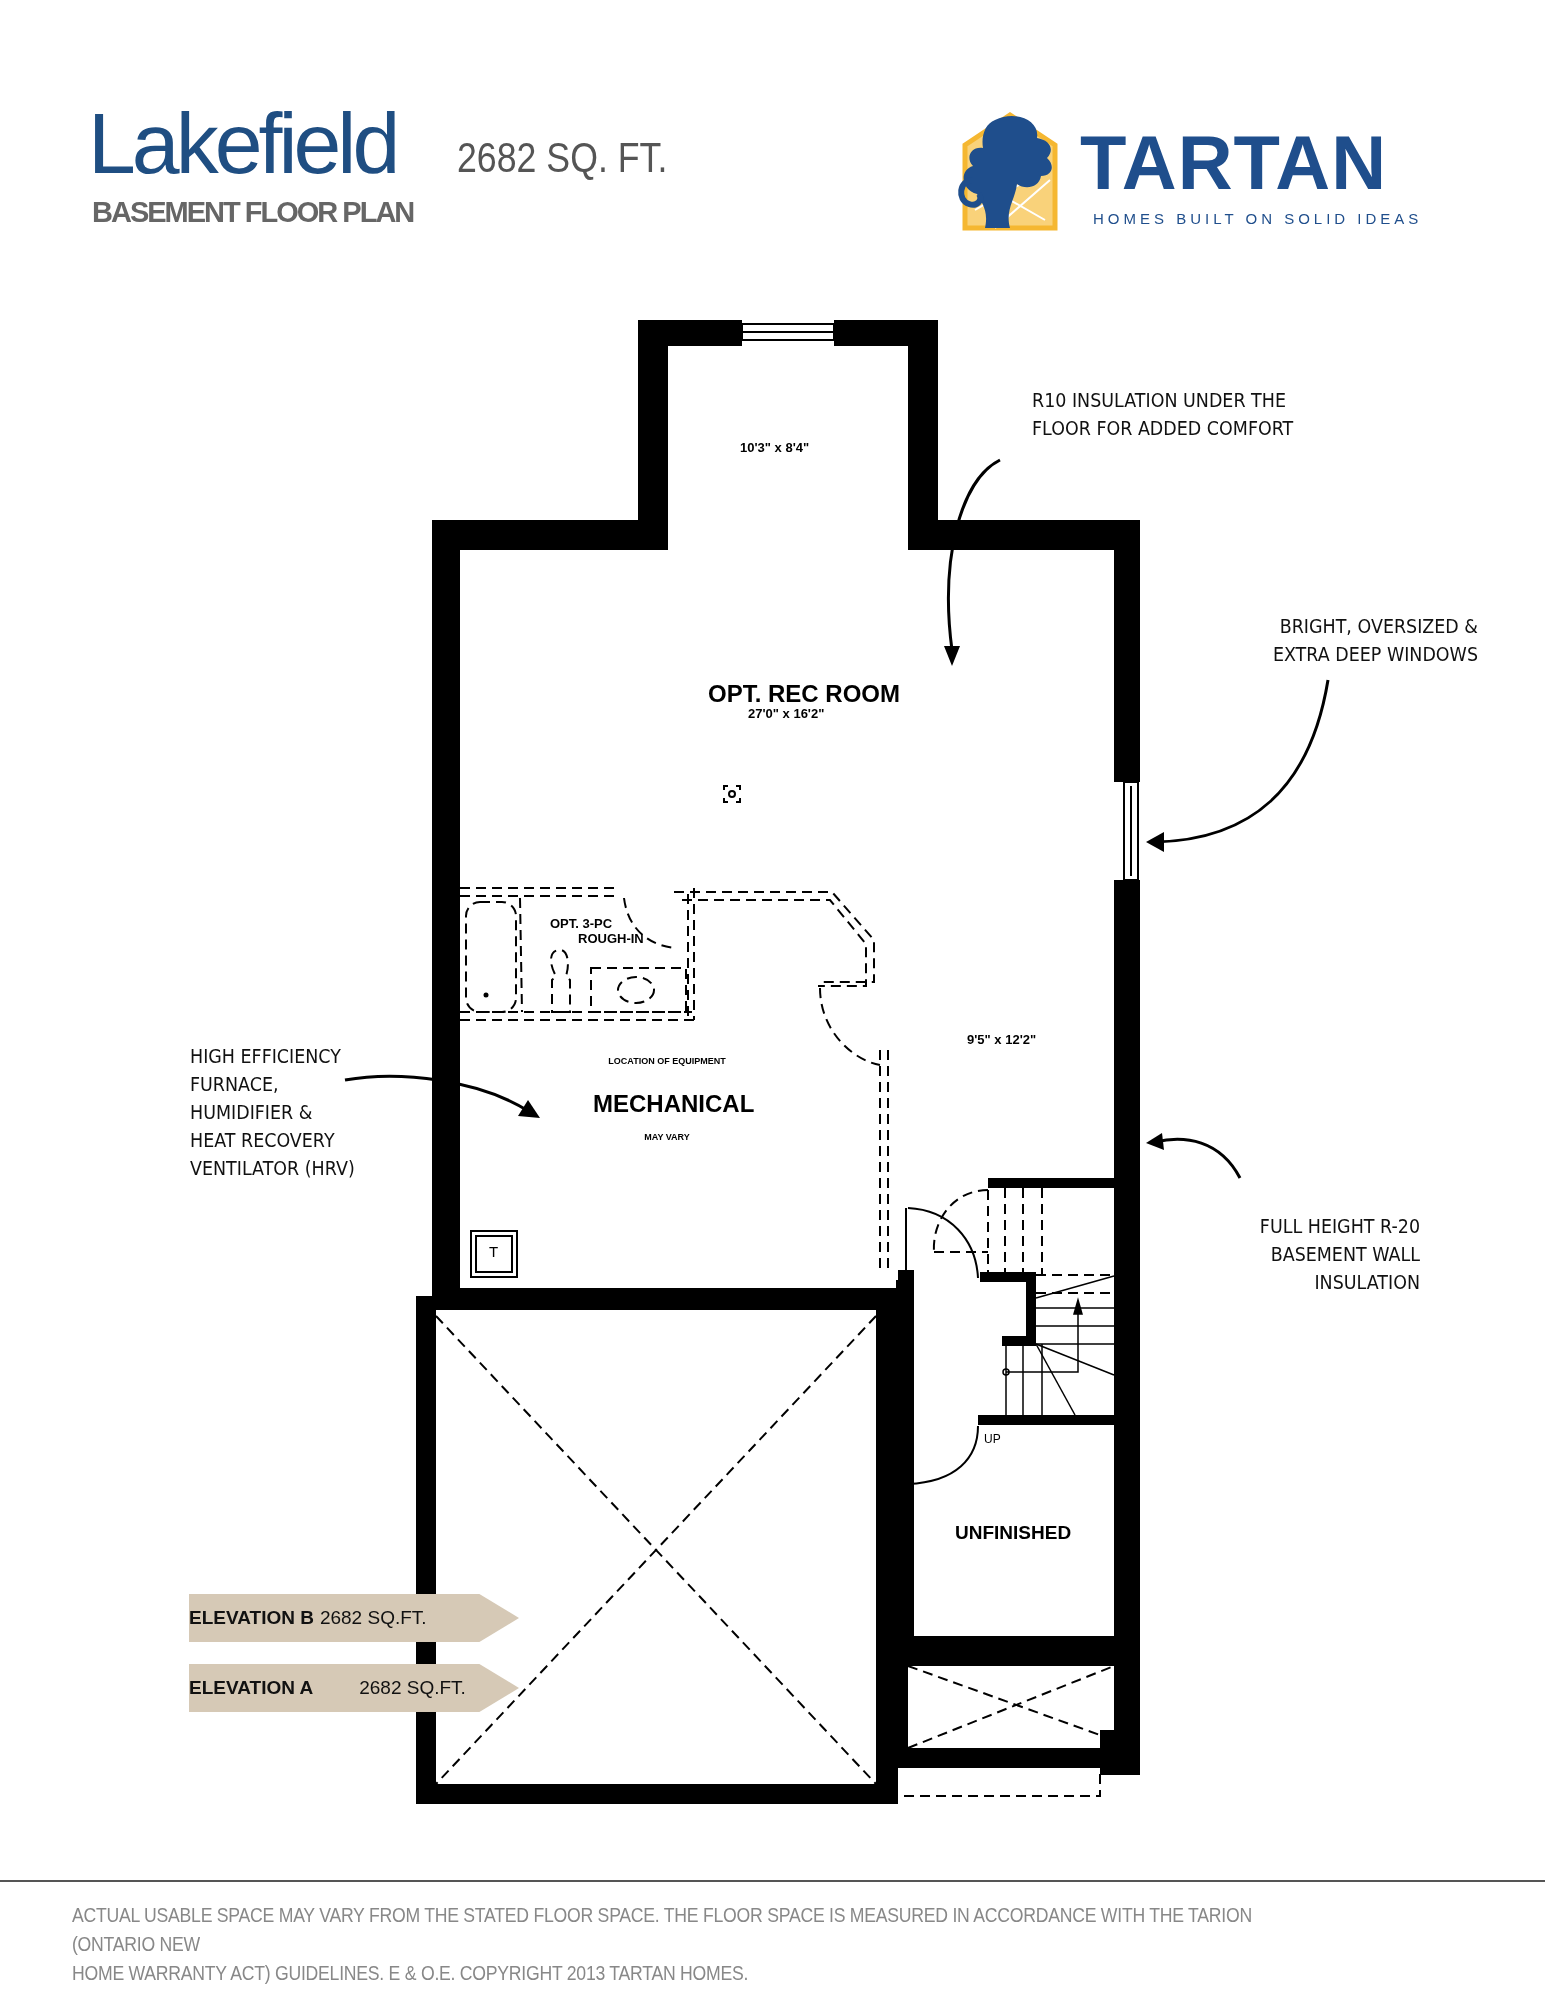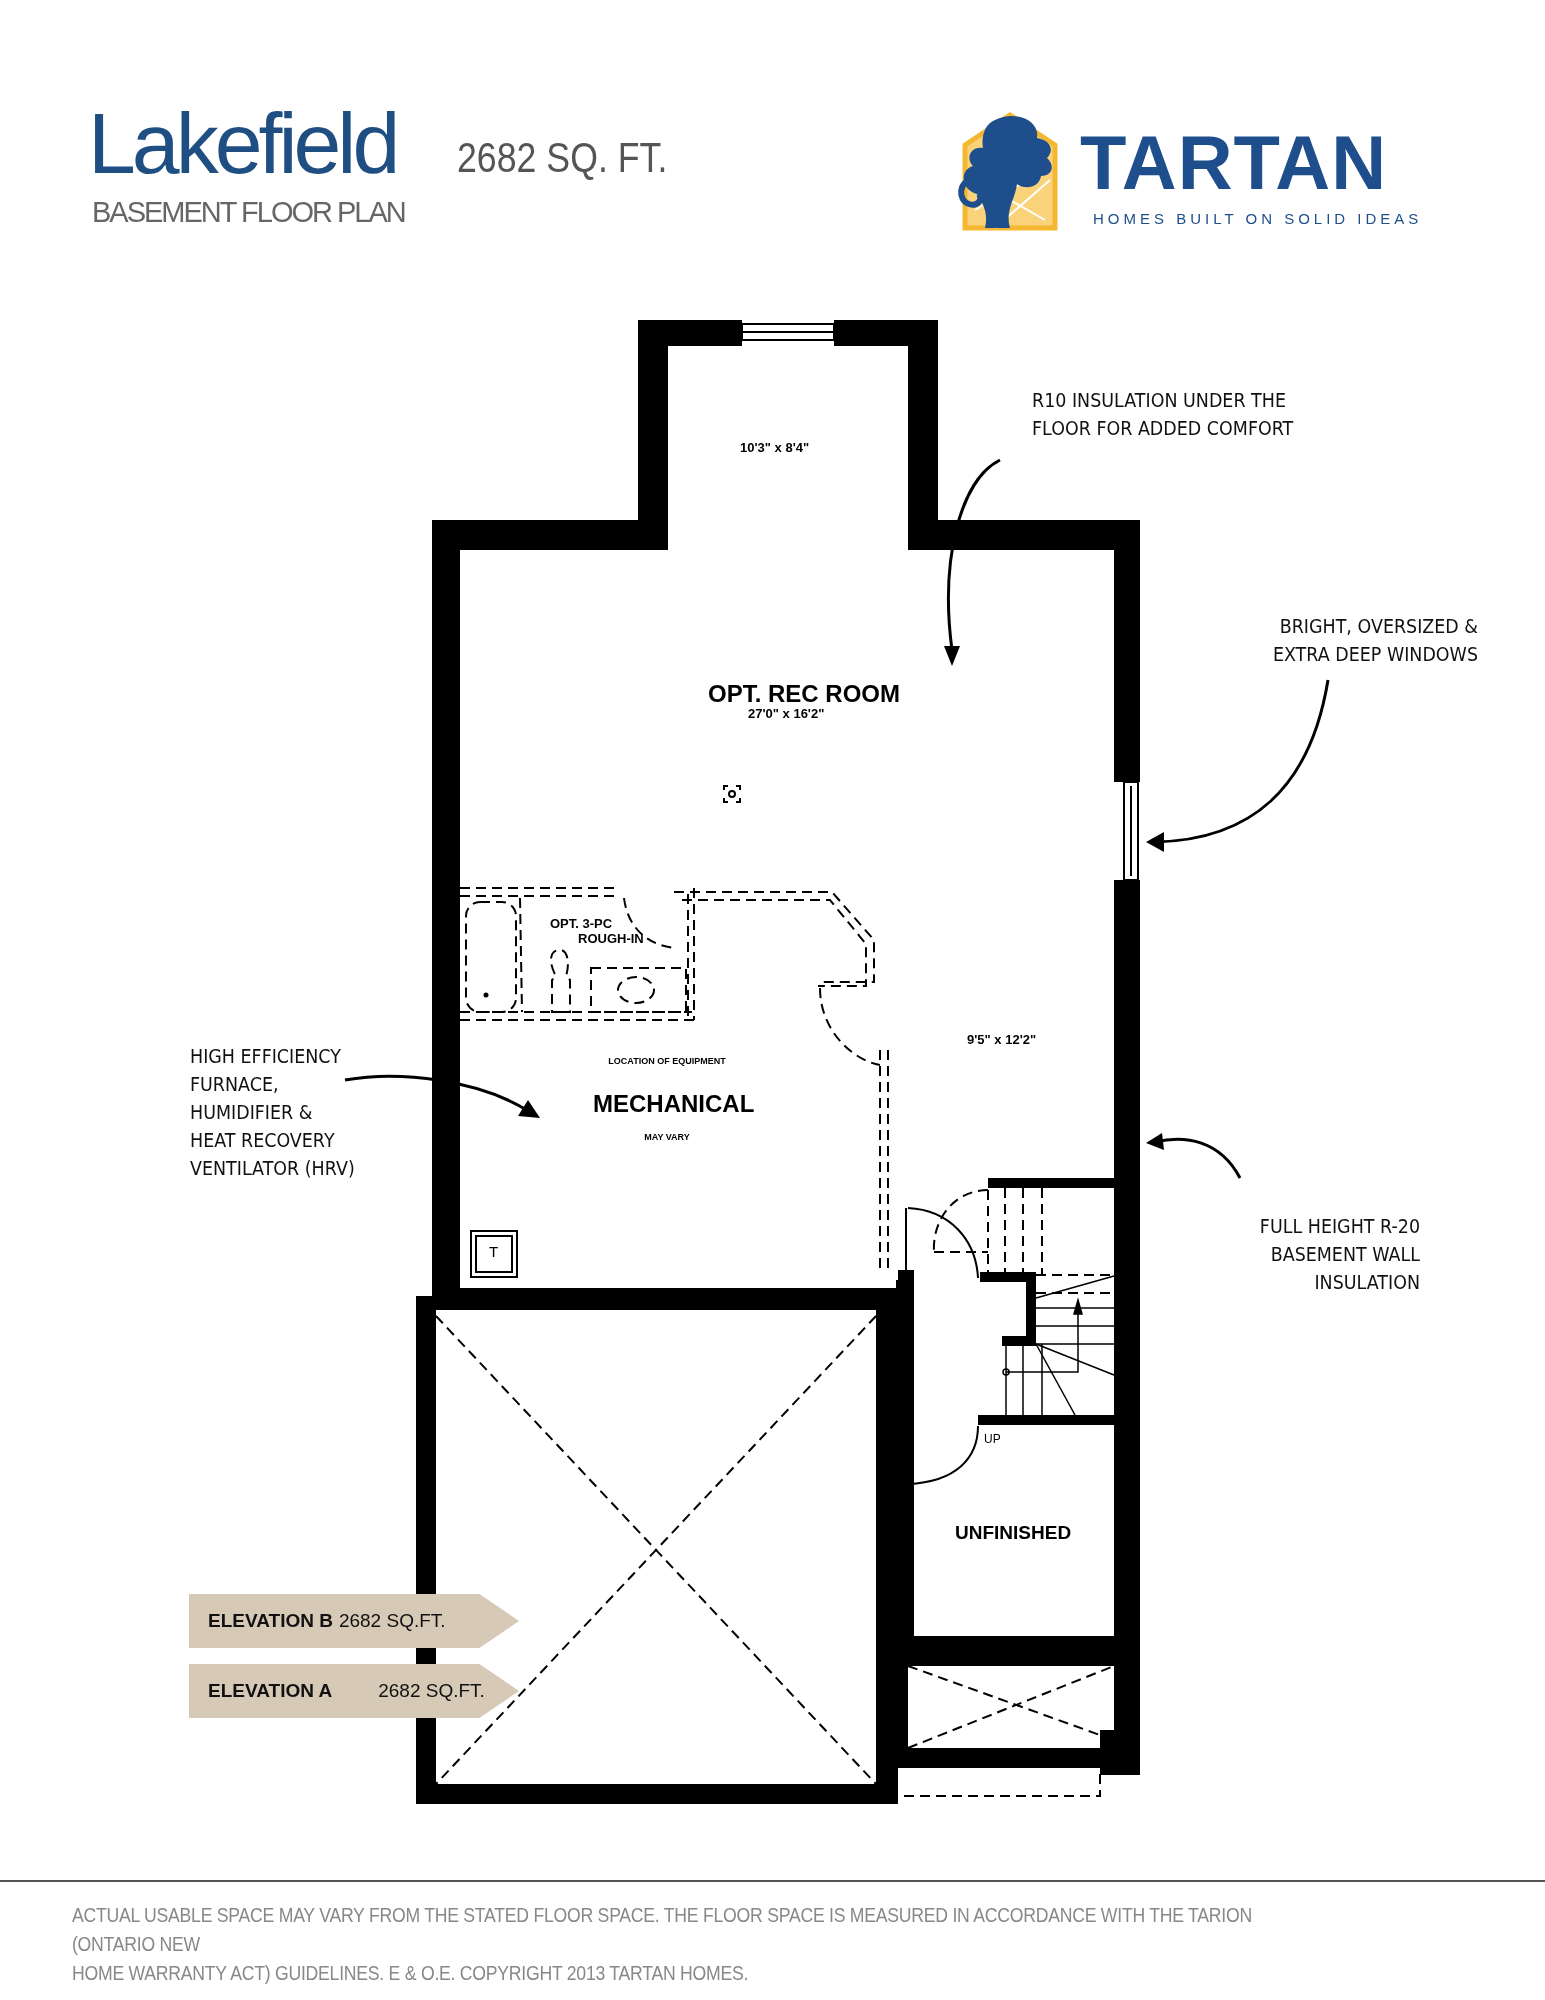--- a/index.html
+++ b/index.html
@@ -1,28 +1,28 @@
 <!DOCTYPE html>
 <html><head>
   <meta charset="utf-8">
   <style>
     html, body { margin: 0; padding: 0; background: #ffffff; }
     body { width: 1545px; height: 2000px; position: relative; overflow: hidden; font-family: "Liberation Sans", sans-serif; }
     .abs { position: absolute; }
     .title-main { left: 88px; top: 100px; font-size: 86px; color: #1f4e82; letter-spacing: -4px; font-weight: 300; line-height: 1; font-family: "Liberation Sans", sans-serif; }
     .title-sqft { left: 457px; top: 137px; font-size: 42px; color: #555; line-height: 1; transform: scaleX(0.85); transform-origin: left; font-family: "Liberation Sans Narrow", "Liberation Sans", sans-serif; }
-    .subtitle { left: 92px; top: 198px; font-size: 29px; color: #666; letter-spacing: -2px; line-height: 1; font-weight: 400; }
+    .subtitle { left: 92px; top: 198px; font-size: 29px; color: #666; letter-spacing: -2px; line-height: 1; font-weight: 700; }
     .logo-wrap { left: 955px; top: 110px; width: 500px; height: 125px; }
     .logo-word { left: 1080px; top: 125px; font-size: 76px; font-weight: bold; color: #1f4e8c; letter-spacing: 1px; line-height: 1; }
     .logo-tag { left: 1093px; top: 211px; font-size: 15px; font-weight: normal; color: #1f4e8c; letter-spacing: 4px; line-height: 1; }
     .hand { font-family: "DejaVu Sans", sans-serif; font-size: 19px; color: #111; line-height: 28px; letter-spacing: 0px; transform: scaleX(0.92); transform-origin: left; }
     .room-label { font-weight: bold; color: #000; font-size: 24px; white-space: nowrap; }
     .room-dim { font-weight: bold; color: #000; font-size: 13px; white-space: nowrap; }
     .room-small { font-weight: bold; color: #000; font-size: 9px; white-space: nowrap; text-align: center; }
-    .elev { left: 189px; width: 330px; height: 54px; background: #d6c9b6; clip-path: polygon(0 0, 88% 0, 100% 50%, 88% 100%, 0 100%); display: flex; align-items: center; padding-left: 19px; box-sizing: border-box; font-size: 19px; color: #111; }
+    .elev { left: 189px; width: 330px; height: 48px; background: #d6c9b6; clip-path: polygon(0 0, 88% 0, 100% 50%, 88% 100%, 0 100%); display: flex; align-items: center; box-sizing: border-box; font-size: 19px; color: #111; }
     .elev b { margin-right: 6px; }
     .footer-line { left: 0; top: 1880px; width: 1545px; height: 2px; background: #555; }
     .footer { left: 72px; top: 1900px; width: 1440px; font-size: 21px; color: #888; line-height: 29px; transform: scaleX(0.84); transform-origin: left; letter-spacing: -0.3px; }
     svg.plan { position: absolute; left: 0; top: 0; }
   </style>
 </head>
 <body>
 
 <div class="abs title-main">Lakefield</div>
 <div class="abs title-sqft">2682 SQ. FT.</div>

